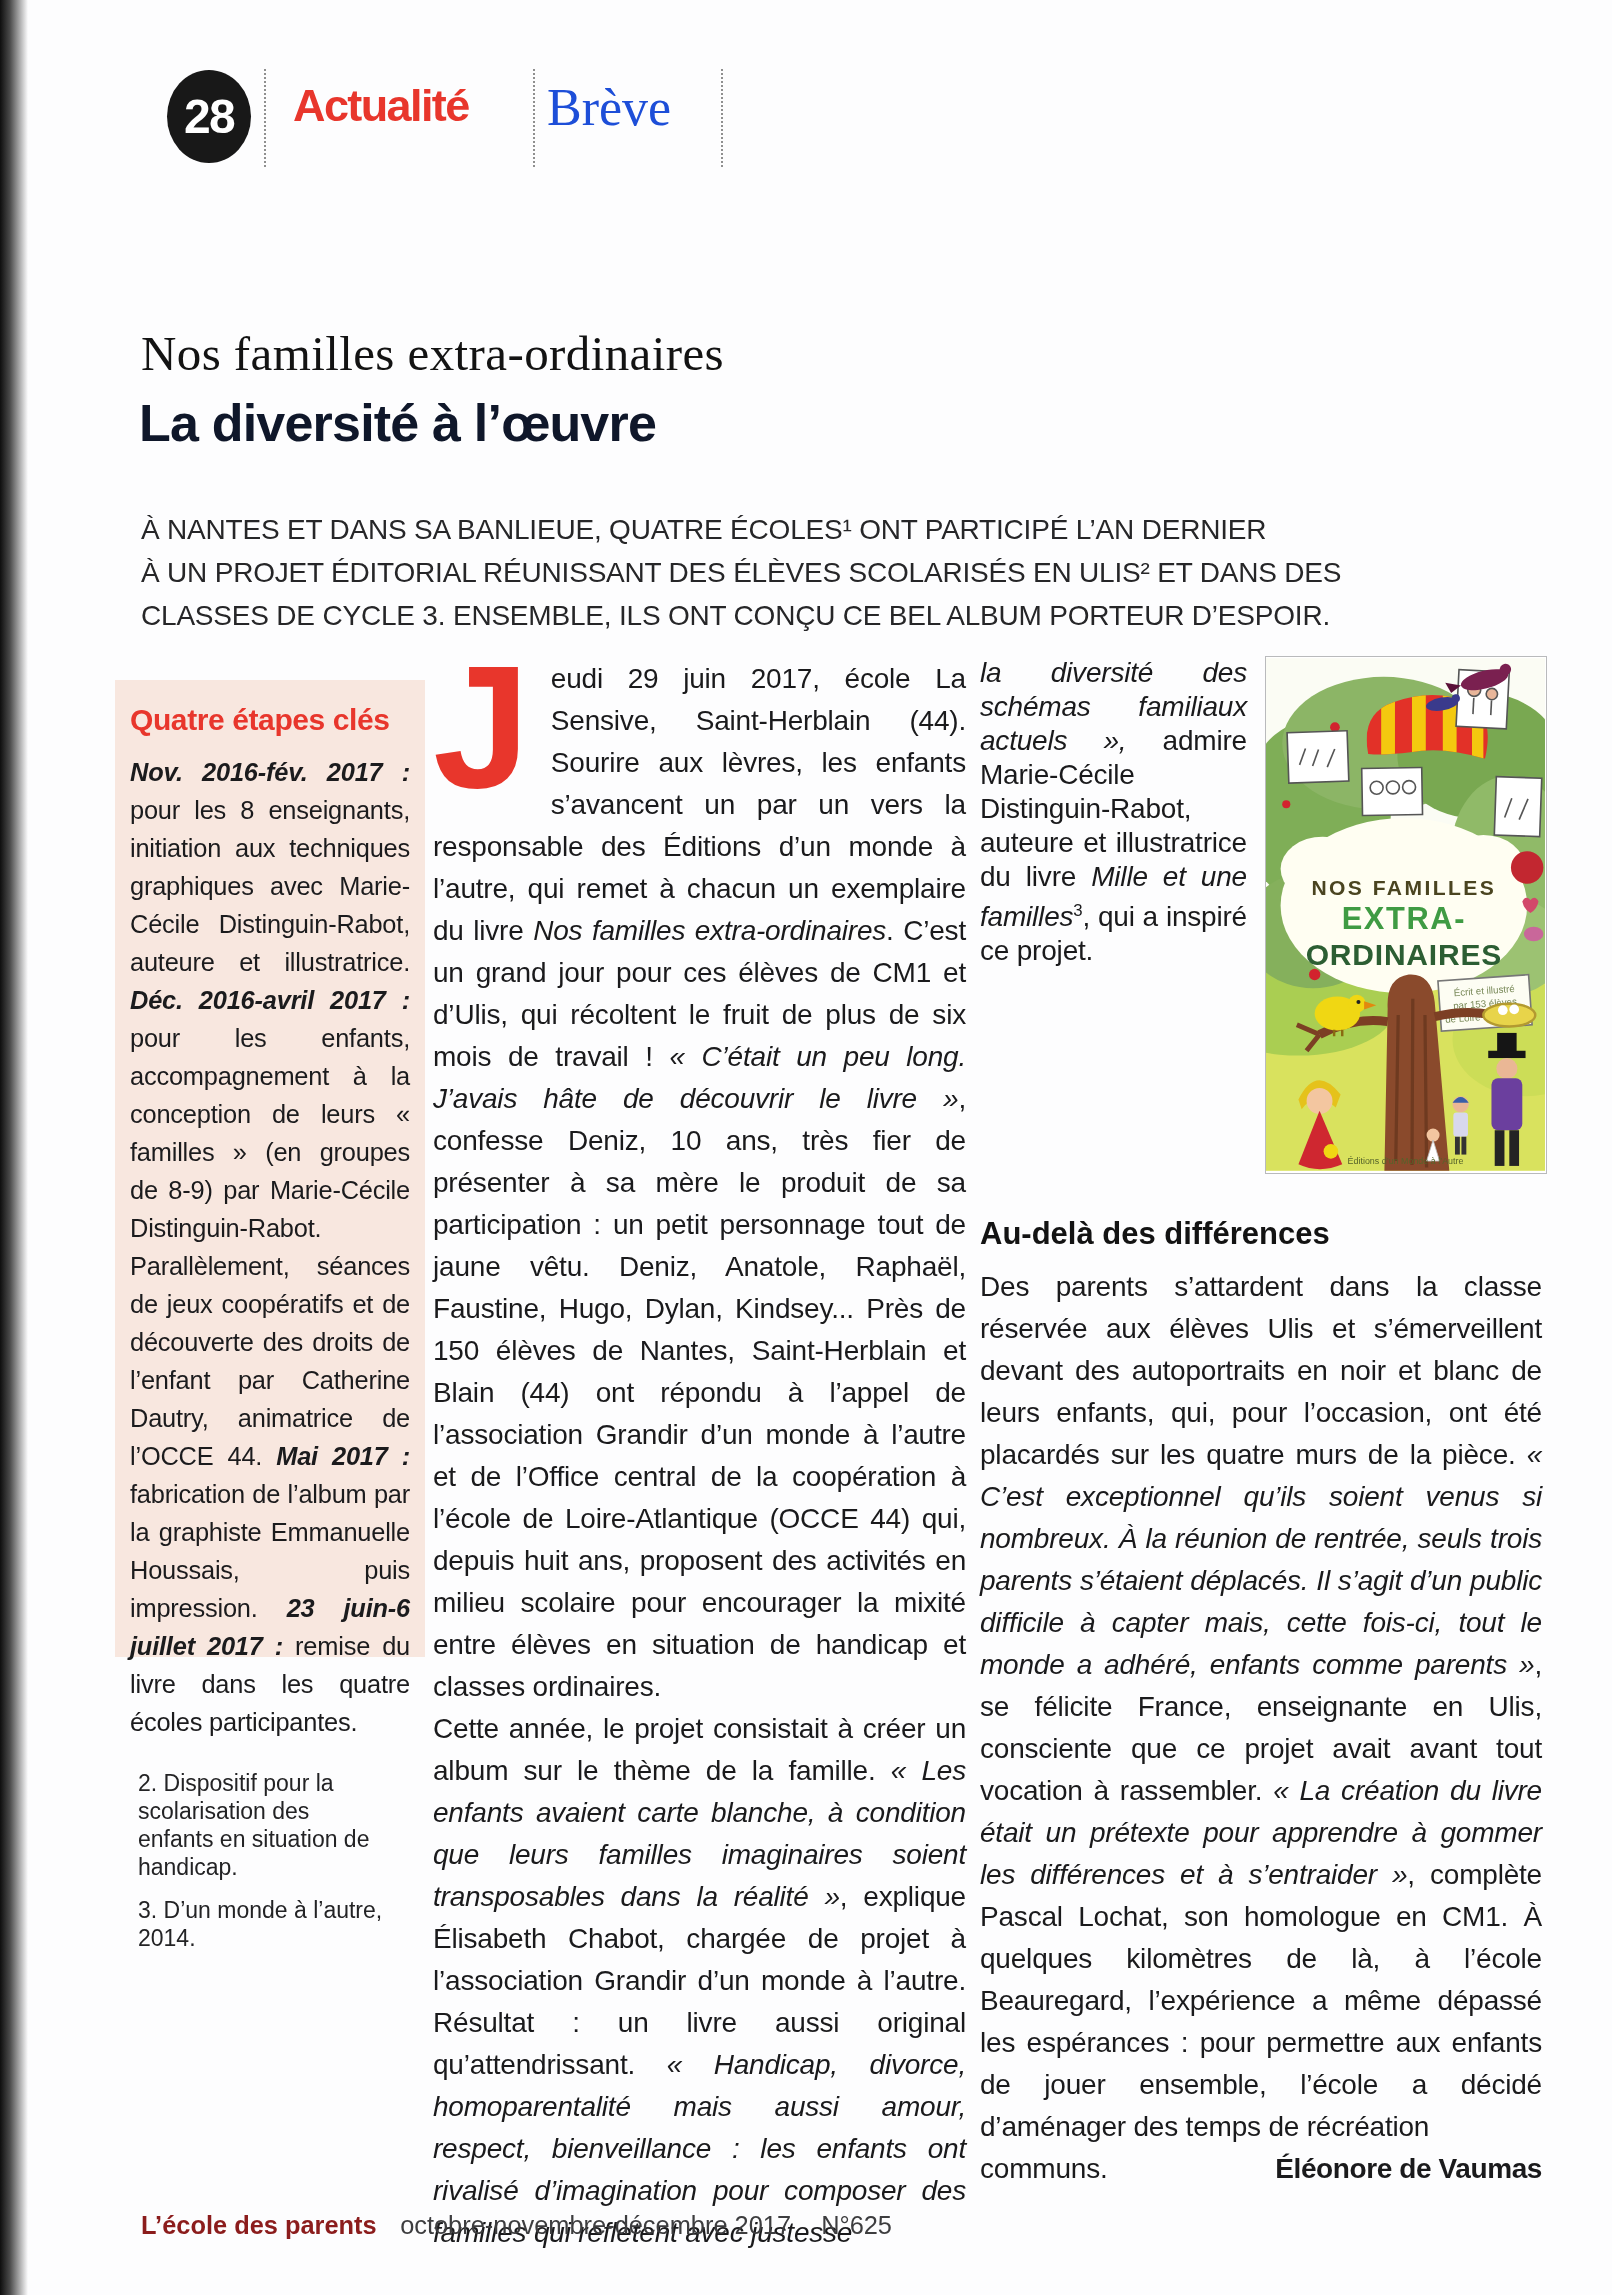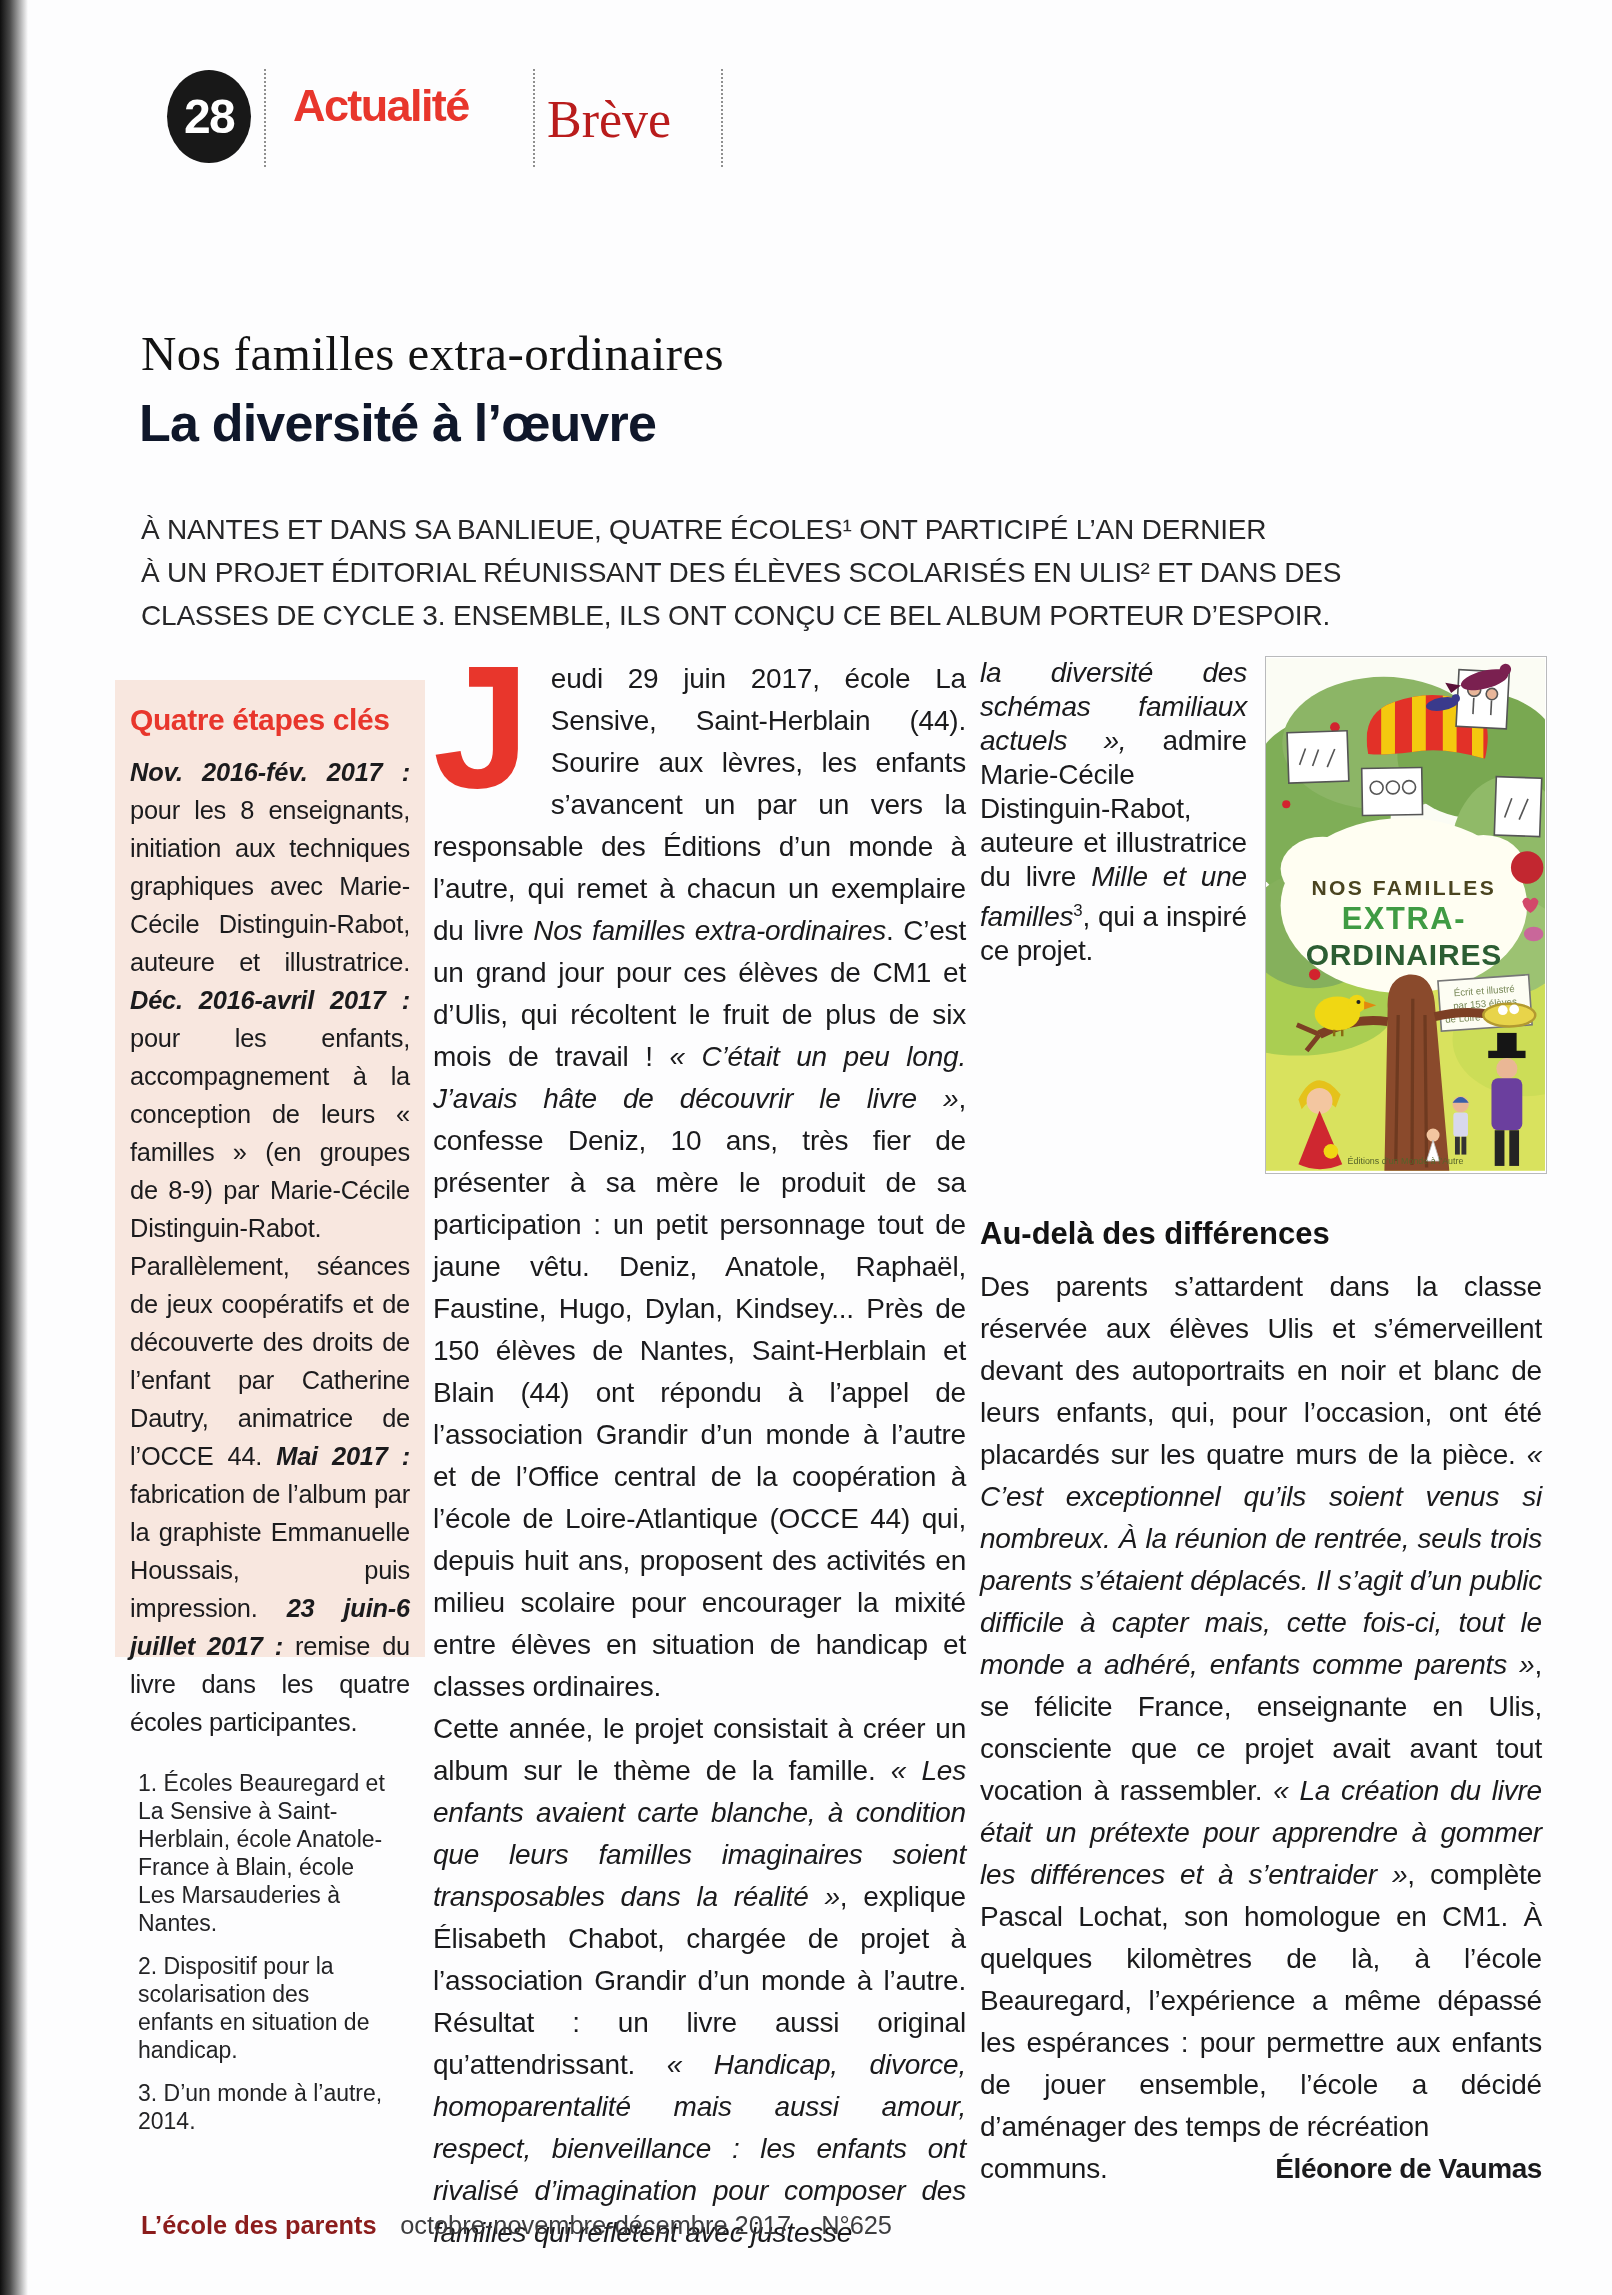--- a/index.html
+++ b/index.html
@@ -8,22 +8,22 @@
   .scan-edge{position:absolute;left:0;top:0;width:28px;height:2295px;
         background:linear-gradient(90deg,#0e0e0e 0%,#4a4a4a 35%,rgba(255,255,255,0) 100%);}
   
   .page-circle{position:absolute;left:167px;top:70px;width:84px;height:93px;border-radius:50%;
         background:#181818;display:flex;align-items:center;justify-content:center;}
   .page-circle span{color:#fff;font-weight:bold;font-size:48px;letter-spacing:-1.6px;}
   .vsep{position:absolute;top:69px;height:98px;border-left:2.5px dotted #8f8f8f;}
   .vsep1{left:264px;} .vsep2{left:533px;} .vsep3{left:721px;}
   .section-label{position:absolute;left:293px;top:80px;font-size:45px;font-weight:bold;
         color:#e8362c;letter-spacing:-1.6px;}
-  .subsection-label{position:absolute;left:547px;top:90px;font-family:"Liberation Serif",serif;
-        font-size:52px;color:#b91c1c;}
+  .subsection-label{position:absolute;left:547px;top:78px;font-family:"Liberation Serif",serif;
+        font-size:52px;color:#1d4ed8;}
   
   .kicker{position:absolute;left:141px;top:325px;font-family:"Liberation Serif",serif;
         font-size:49px;color:#131313;letter-spacing:0.4px;}
   .headline{position:absolute;left:139px;top:393px;font-size:52px;font-weight:bold;color:#0f172a;
         letter-spacing:-0.8px;}
   .standfirst{position:absolute;left:141px;top:508px;font-size:28px;line-height:43px;
         color:#262628;letter-spacing:-0.2px;white-space:nowrap;}
   
   .sidebar{position:absolute;left:115px;top:680px;width:310px;height:977px;background:#f8e7df;
         box-sizing:border-box;padding:23px 15px;}
@@ -246,21 +246,20 @@
   <h2 class="sec2-heading">Au-delà des différences</h2>
   <div class="col-right body-text">
     <p><span>Des parents s’attardent dans la classe réservée aux élèves Ulis et s’émerveillent devant des autoportraits en noir et blanc de leurs enfants, qui, pour l’occasion, ont été placardés sur les quatre murs de la pièce. </span><span class="it">« C’est exceptionnel qu’ils soient venus si nombreux. À la réunion de rentrée, seuls trois parents s’étaient déplacés. Il s’agit d’un public difficile à capter mais, cette fois-ci, tout le monde a adhéré, enfants comme parents »</span><span>, se félicite France, enseignante en Ulis, consciente que ce projet avait avant tout vocation à rassembler. </span><span class="it">« La création du livre était un prétexte pour apprendre à gommer les différences et à s’entraider »</span><span>, complète Pascal Lochat, son homologue en CM1. À quelques kilomètres de là, à l’école Beauregard, l’expérience a même dépassé les espérances : pour permettre aux enfants de jouer ensemble, l’école a décidé d’aménager des temps de récréation</span></p>
     <div class="last-line">
       <span>communs.</span>
       <span class="author">Éléonore de Vaumas</span>
     </div>
   </div>
 
   <div class="footnotes">
-    <p>1. Écoles Beauregard et La Sensive à Saint-Herblain, école Anatole-France à Blain, école Les Marsauderies à Nantes.</p>
     <p>2. Dispositif pour la scolarisation des enfants en situation de handicap.</p>
     <p>3. D’un monde à l’autre, 2014.</p>
   </div>
 
   <div class="footer">
     <span class="brand">L’école des parents</span>
     <span class="issue">octobre-novembre-décembre 2017</span>
     <span class="issue-no">N°625</span>
   </div>
 </div>

